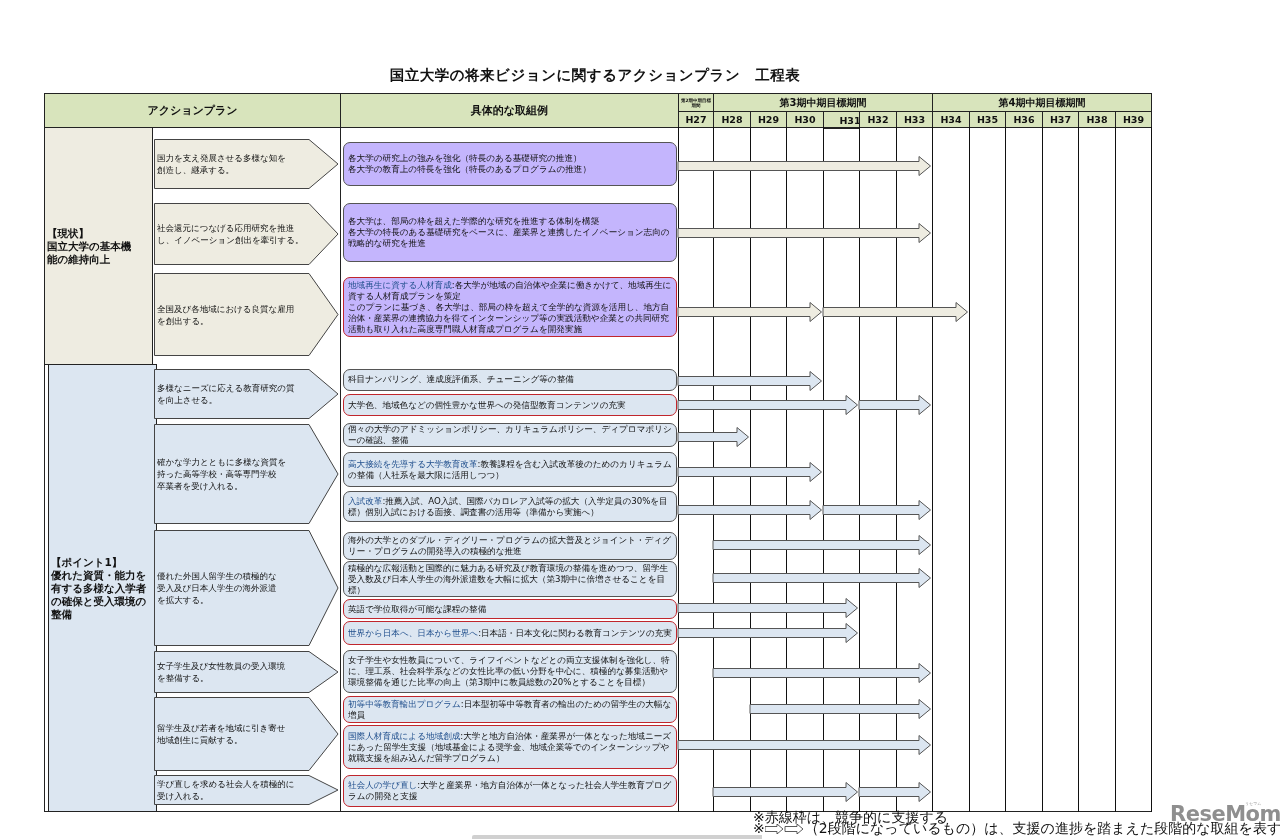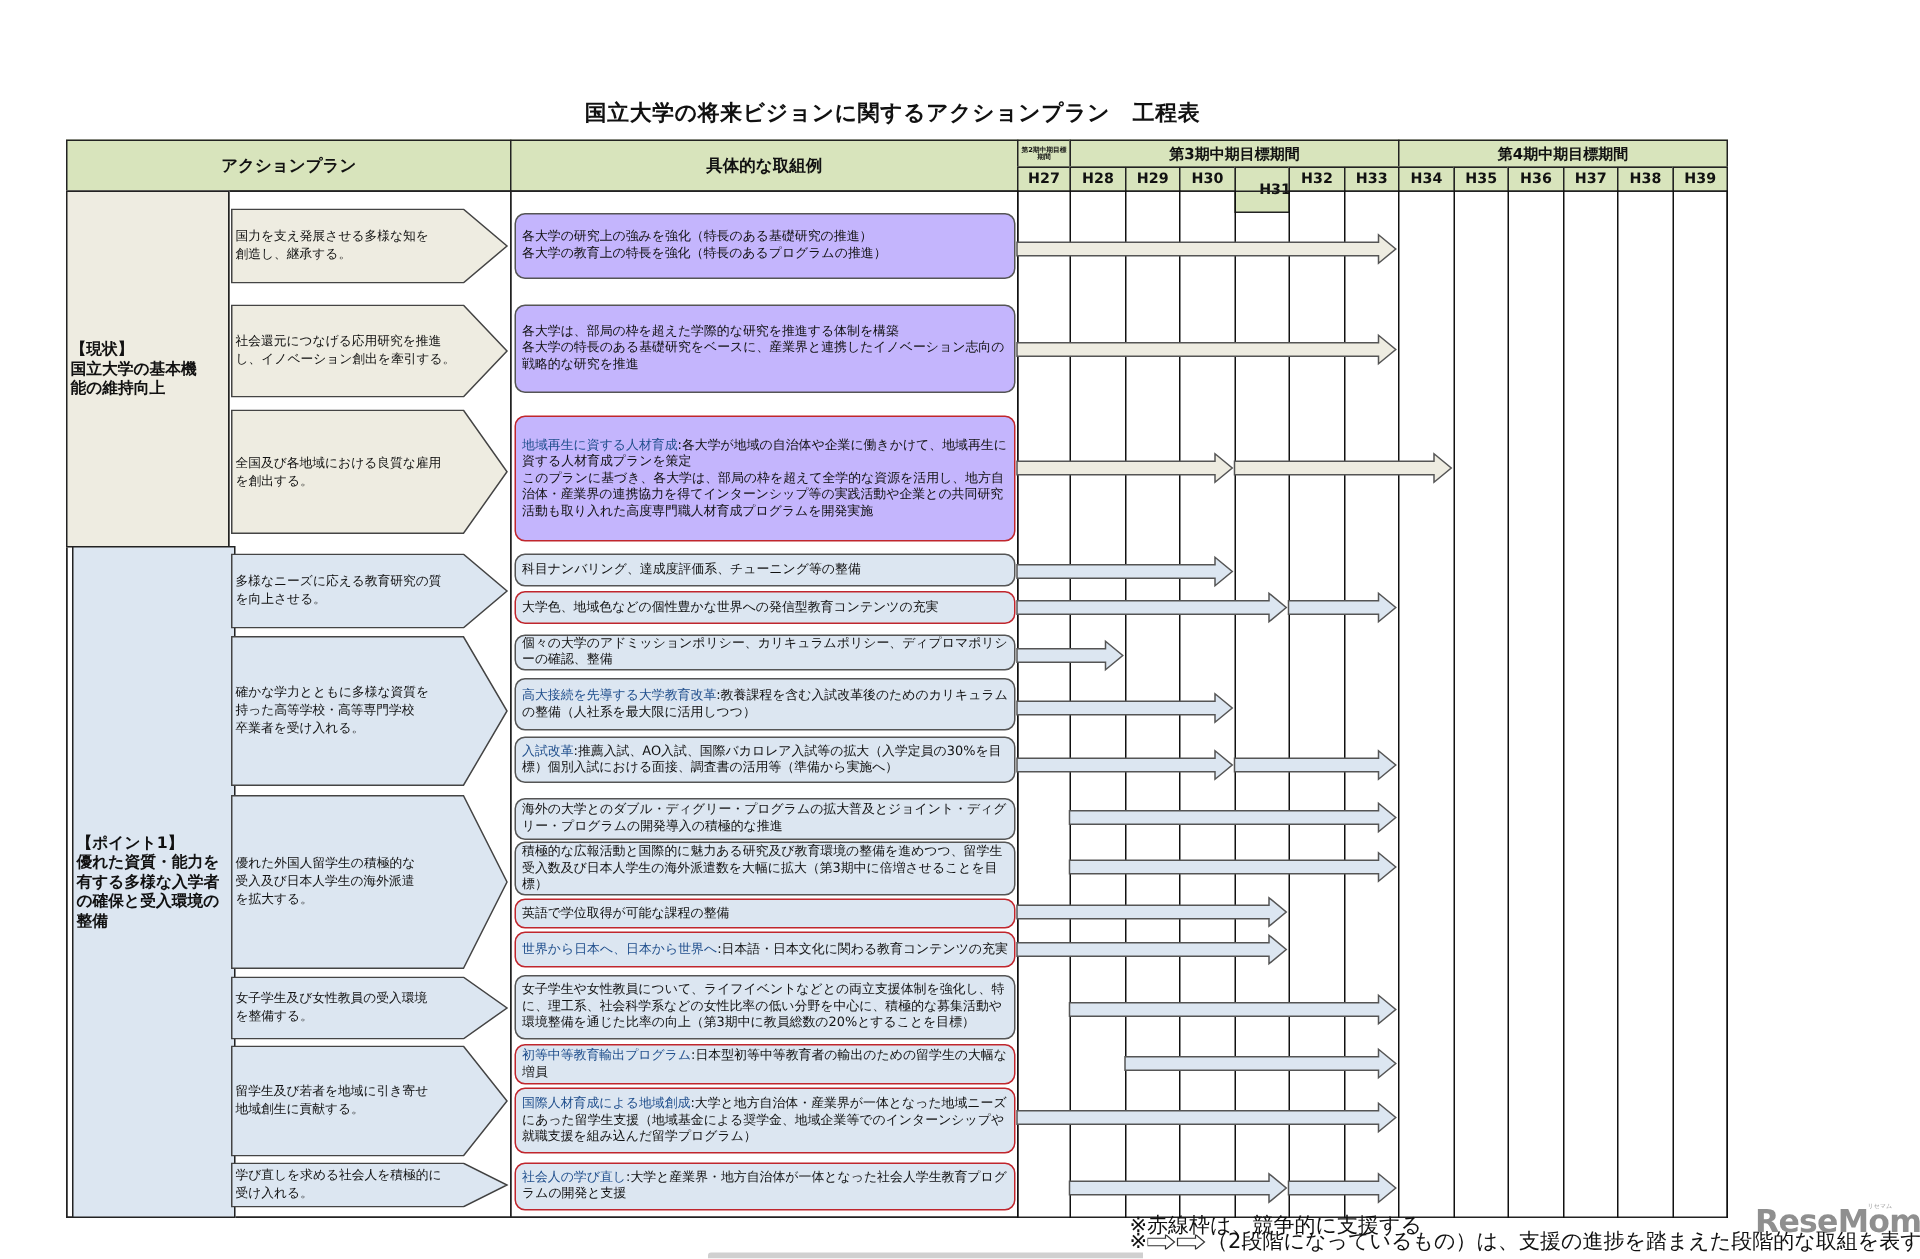--- a/index.html
+++ b/index.html
@@ -36,21 +36,21 @@
 <div class="abs hdr hdr-main" style="left:44px;top:93px;width:297px;height:35px;">アクションプラン</div>
 <div class="abs hdr hdr-main" style="left:340px;top:93px;width:339px;height:35px;">具体的な取組例</div>
 <div class="abs hdr hdr-tiny" style="left:678px;top:93px;width:36px;height:19px;">第2期中期目標期間</div>
 <div class="abs hdr hdr-period" style="left:713px;top:93px;width:220px;height:19px;">第3期中期目標期間</div>
 <div class="abs hdr hdr-period" style="left:932px;top:93px;width:220px;height:19px;">第4期中期目標期間</div>
 <div id="year-row">
     <div class="abs hdr hdr-year" style="left: 678px; top: 111px; width: 36px; height: 17px;">H27</div>
     <div class="abs hdr hdr-year" style="left: 713px; top: 111px; width: 38px; height: 17px;">H28</div>
     <div class="abs hdr hdr-year" style="left: 750px; top: 111px; width: 37px; height: 17px;">H29</div>
     <div class="abs hdr hdr-year" style="left: 786px; top: 111px; width: 38px; height: 17px;">H30</div>
-    <div class="abs hdr hdr-year" style="left: 823px; top: 111px; width: 37px; height: 31px; padding-left: 17px;">H31</div>
+    <div class="abs hdr hdr-year" style="left: 823px; top: 111px; width: 37px; height: 18px; padding-left: 17px;">H31</div>
     <div class="abs hdr hdr-year" style="left: 859px; top: 111px; width: 38px; height: 17px;">H32</div>
     <div class="abs hdr hdr-year" style="left: 896px; top: 111px; width: 37px; height: 17px;">H33</div>
     <div class="abs hdr hdr-year" style="left: 932px; top: 111px; width: 38px; height: 17px;">H34</div>
     <div class="abs hdr hdr-year" style="left: 969px; top: 111px; width: 37px; height: 17px;">H35</div>
     <div class="abs hdr hdr-year" style="left: 1005px; top: 111px; width: 38px; height: 17px;">H36</div>
     <div class="abs hdr hdr-year" style="left: 1042px; top: 111px; width: 37px; height: 17px;">H37</div>
     <div class="abs hdr hdr-year" style="left: 1078px; top: 111px; width: 38px; height: 17px;">H38</div>
     <div class="abs hdr hdr-year" style="left: 1115px; top: 111px; width: 37px; height: 17px;">H39</div>
   </div>
 
@@ -181,21 +181,21 @@
   </div>
 <div id="items">
     <div class="abs item item-beige" style="left: 343px; top: 142px; width: 334px; height: 44px;">
       <div><span style="display: inline; white-space: pre-line;">各大学の研究上の強みを強化（特長のある基礎研究の推進）
 各大学の教育上の特長を強化（特長のあるプログラムの推進）</span></div>
     </div>
     <div class="abs item item-beige" style="left: 343px; top: 203px; width: 334px; height: 59px;">
       <div><span style="display: inline; white-space: pre-line;">各大学は、部局の枠を超えた学際的な研究を推進する体制を構築
 各大学の特長のある基礎研究をベースに、産業界と連携したイノベーション志向の戦略的な研究を推進</span></div>
     </div>
-    <div class="abs item item-beige red" style="left: 343px; top: 277px; width: 334px; height: 84px;">
+    <div class="abs item item-beige red" style="left: 343px; top: 277px; width: 334px; height: 60px;">
       <div><span class="hl" style="display: inline;">地域再生に資する人材育成</span><span style="display: inline; white-space: pre-line;">:各大学が地域の自治体や企業に働きかけて、地域再生に資する人材育成プランを策定
 このプランに基づき、各大学は、部局の枠を超えて全学的な資源を活用し、地方自治体・産業界の連携協力を得てインターンシップ等の実践活動や企業との共同研究活動も取り入れた高度専門職人材育成プログラムを開発実施</span></div>
     </div>
     <div class="abs item item-blue" style="left: 343px; top: 369px; width: 334px; height: 22px;">
       <div><span style="display: inline; white-space: pre-line; font-family: Liberation Mono, monospace;">科目ナンバリング、達成度評価系、チューニング等の整備</span></div>
     </div>
     <div class="abs item item-blue red" style="left: 343px; top: 394px; width: 334px; height: 22px;">
       <div><span style="display: inline; white-space: pre-line;">大学色、地域色などの個性豊かな世界への発信型教育コンテンツの充実</span></div>
     </div>
     <div class="abs item item-blue" style="left: 343px; top: 423px; width: 334px; height: 24px;">

